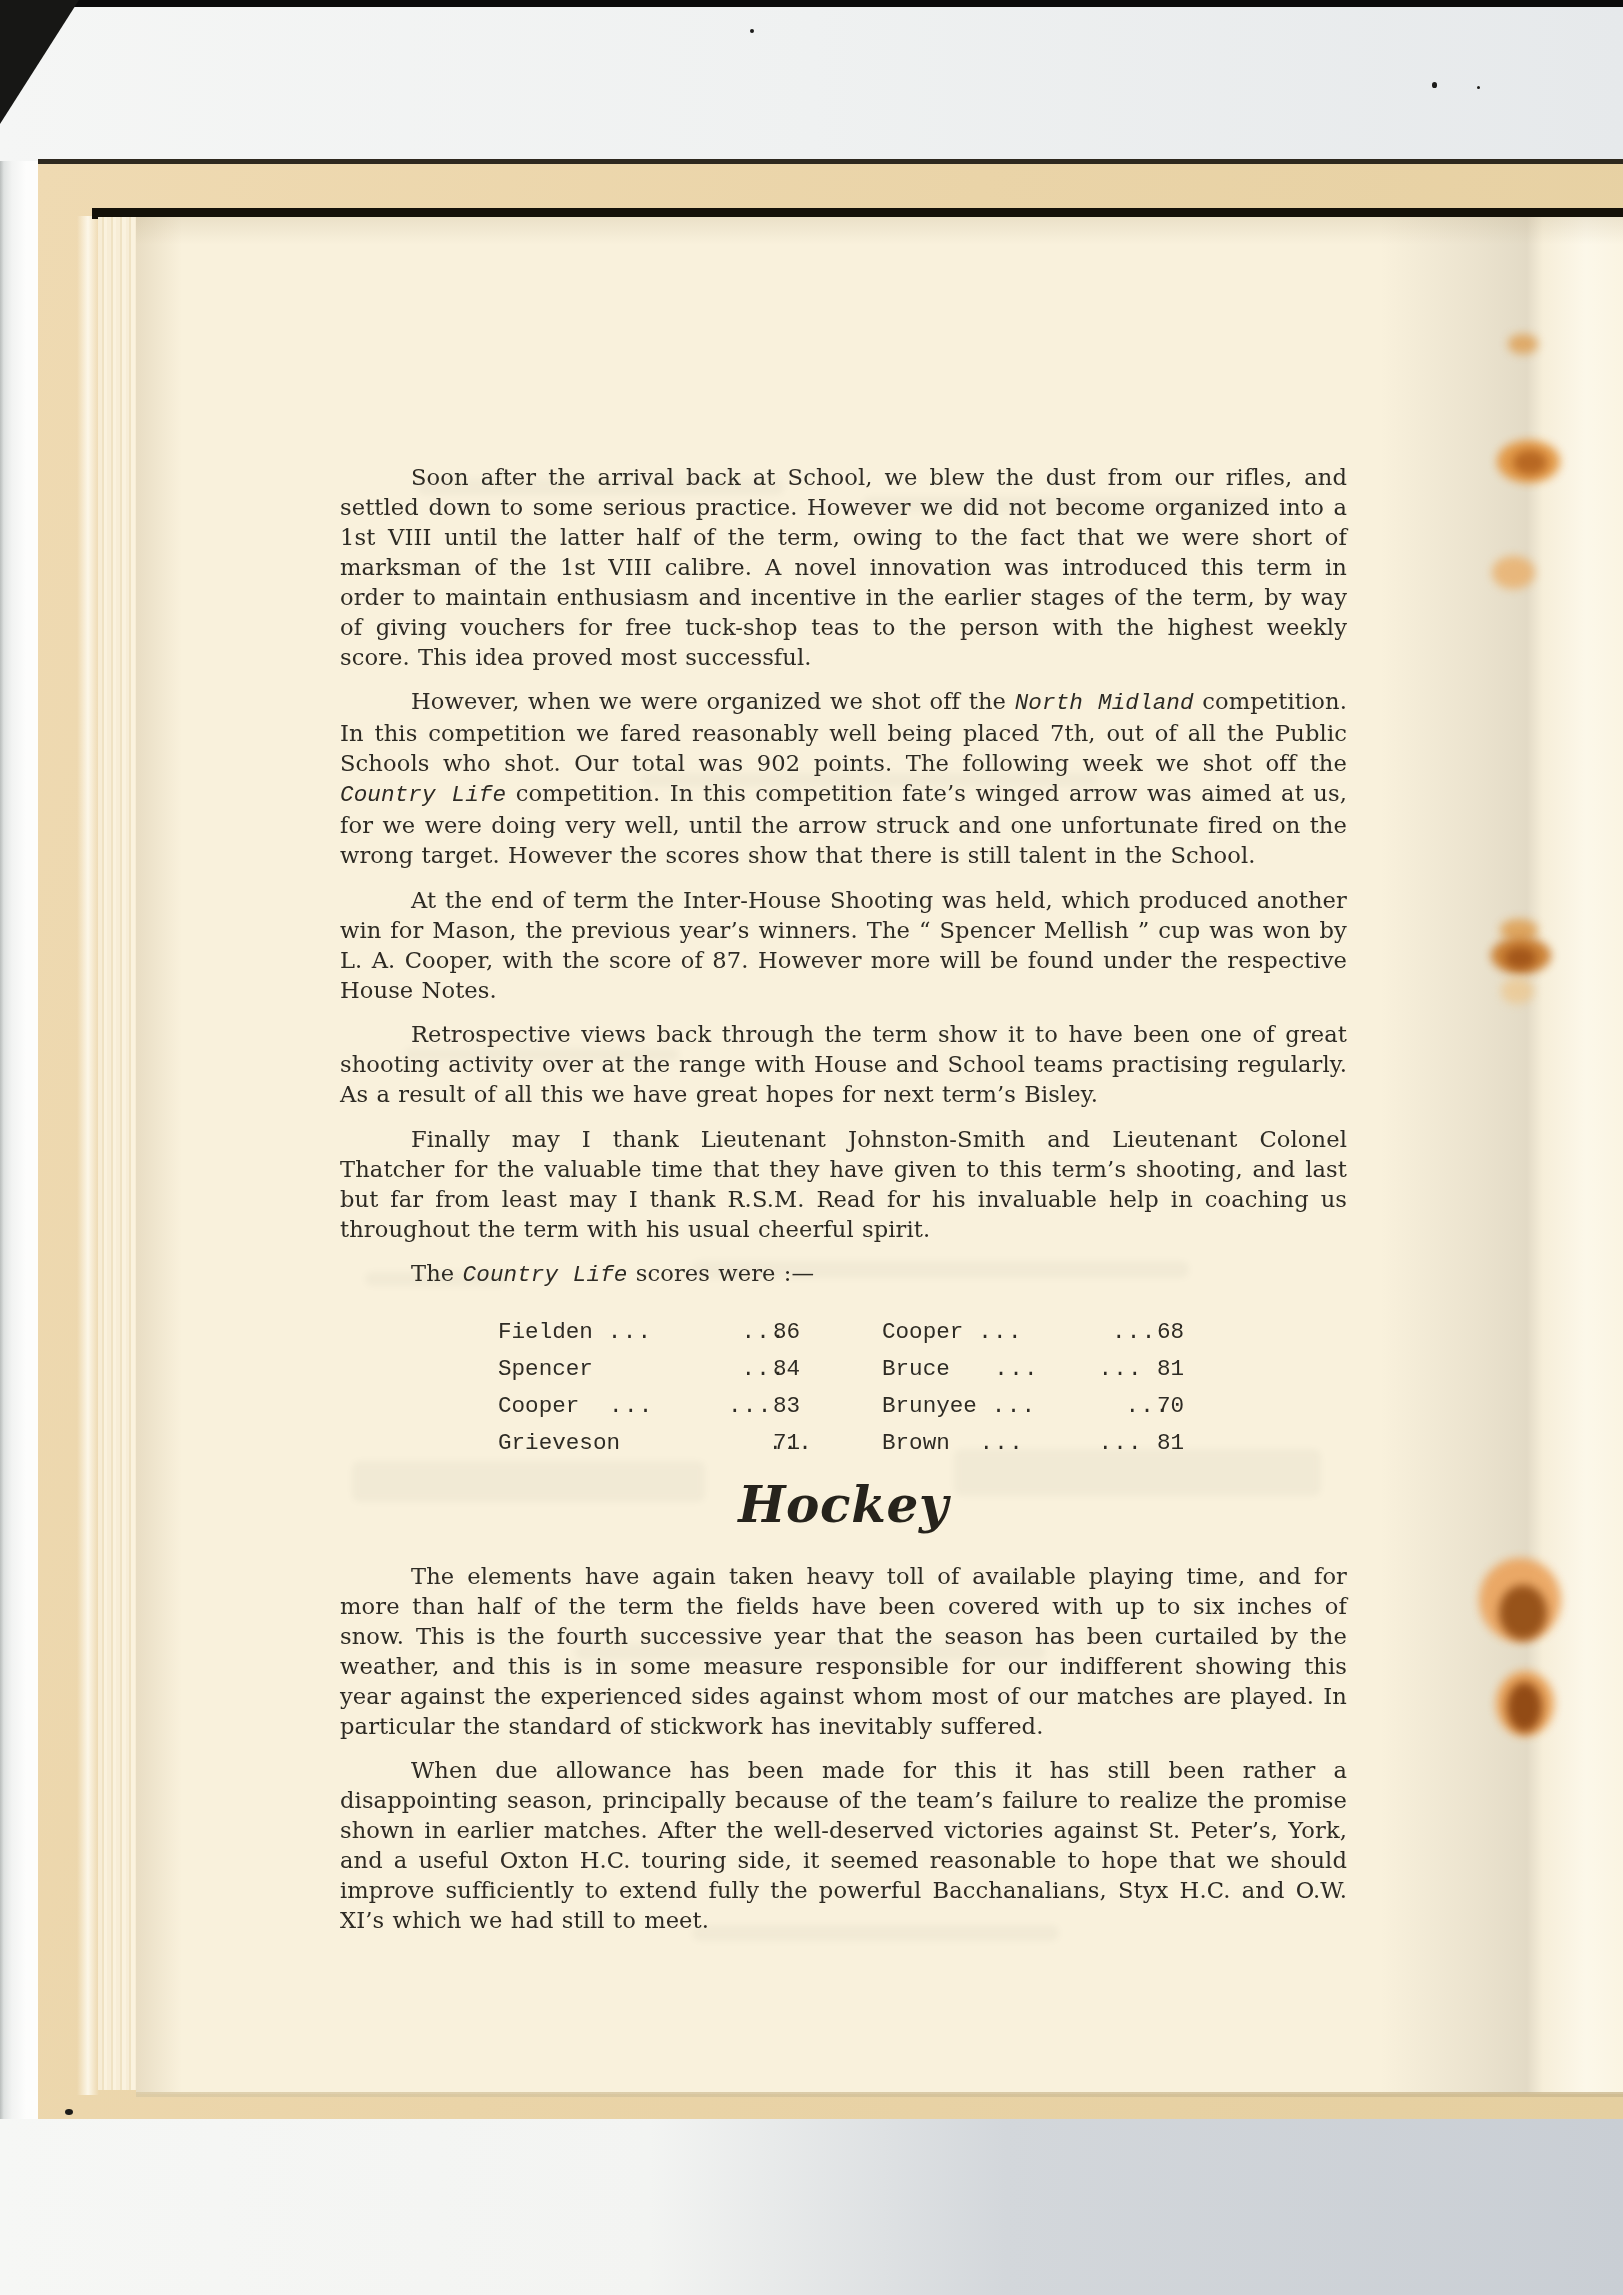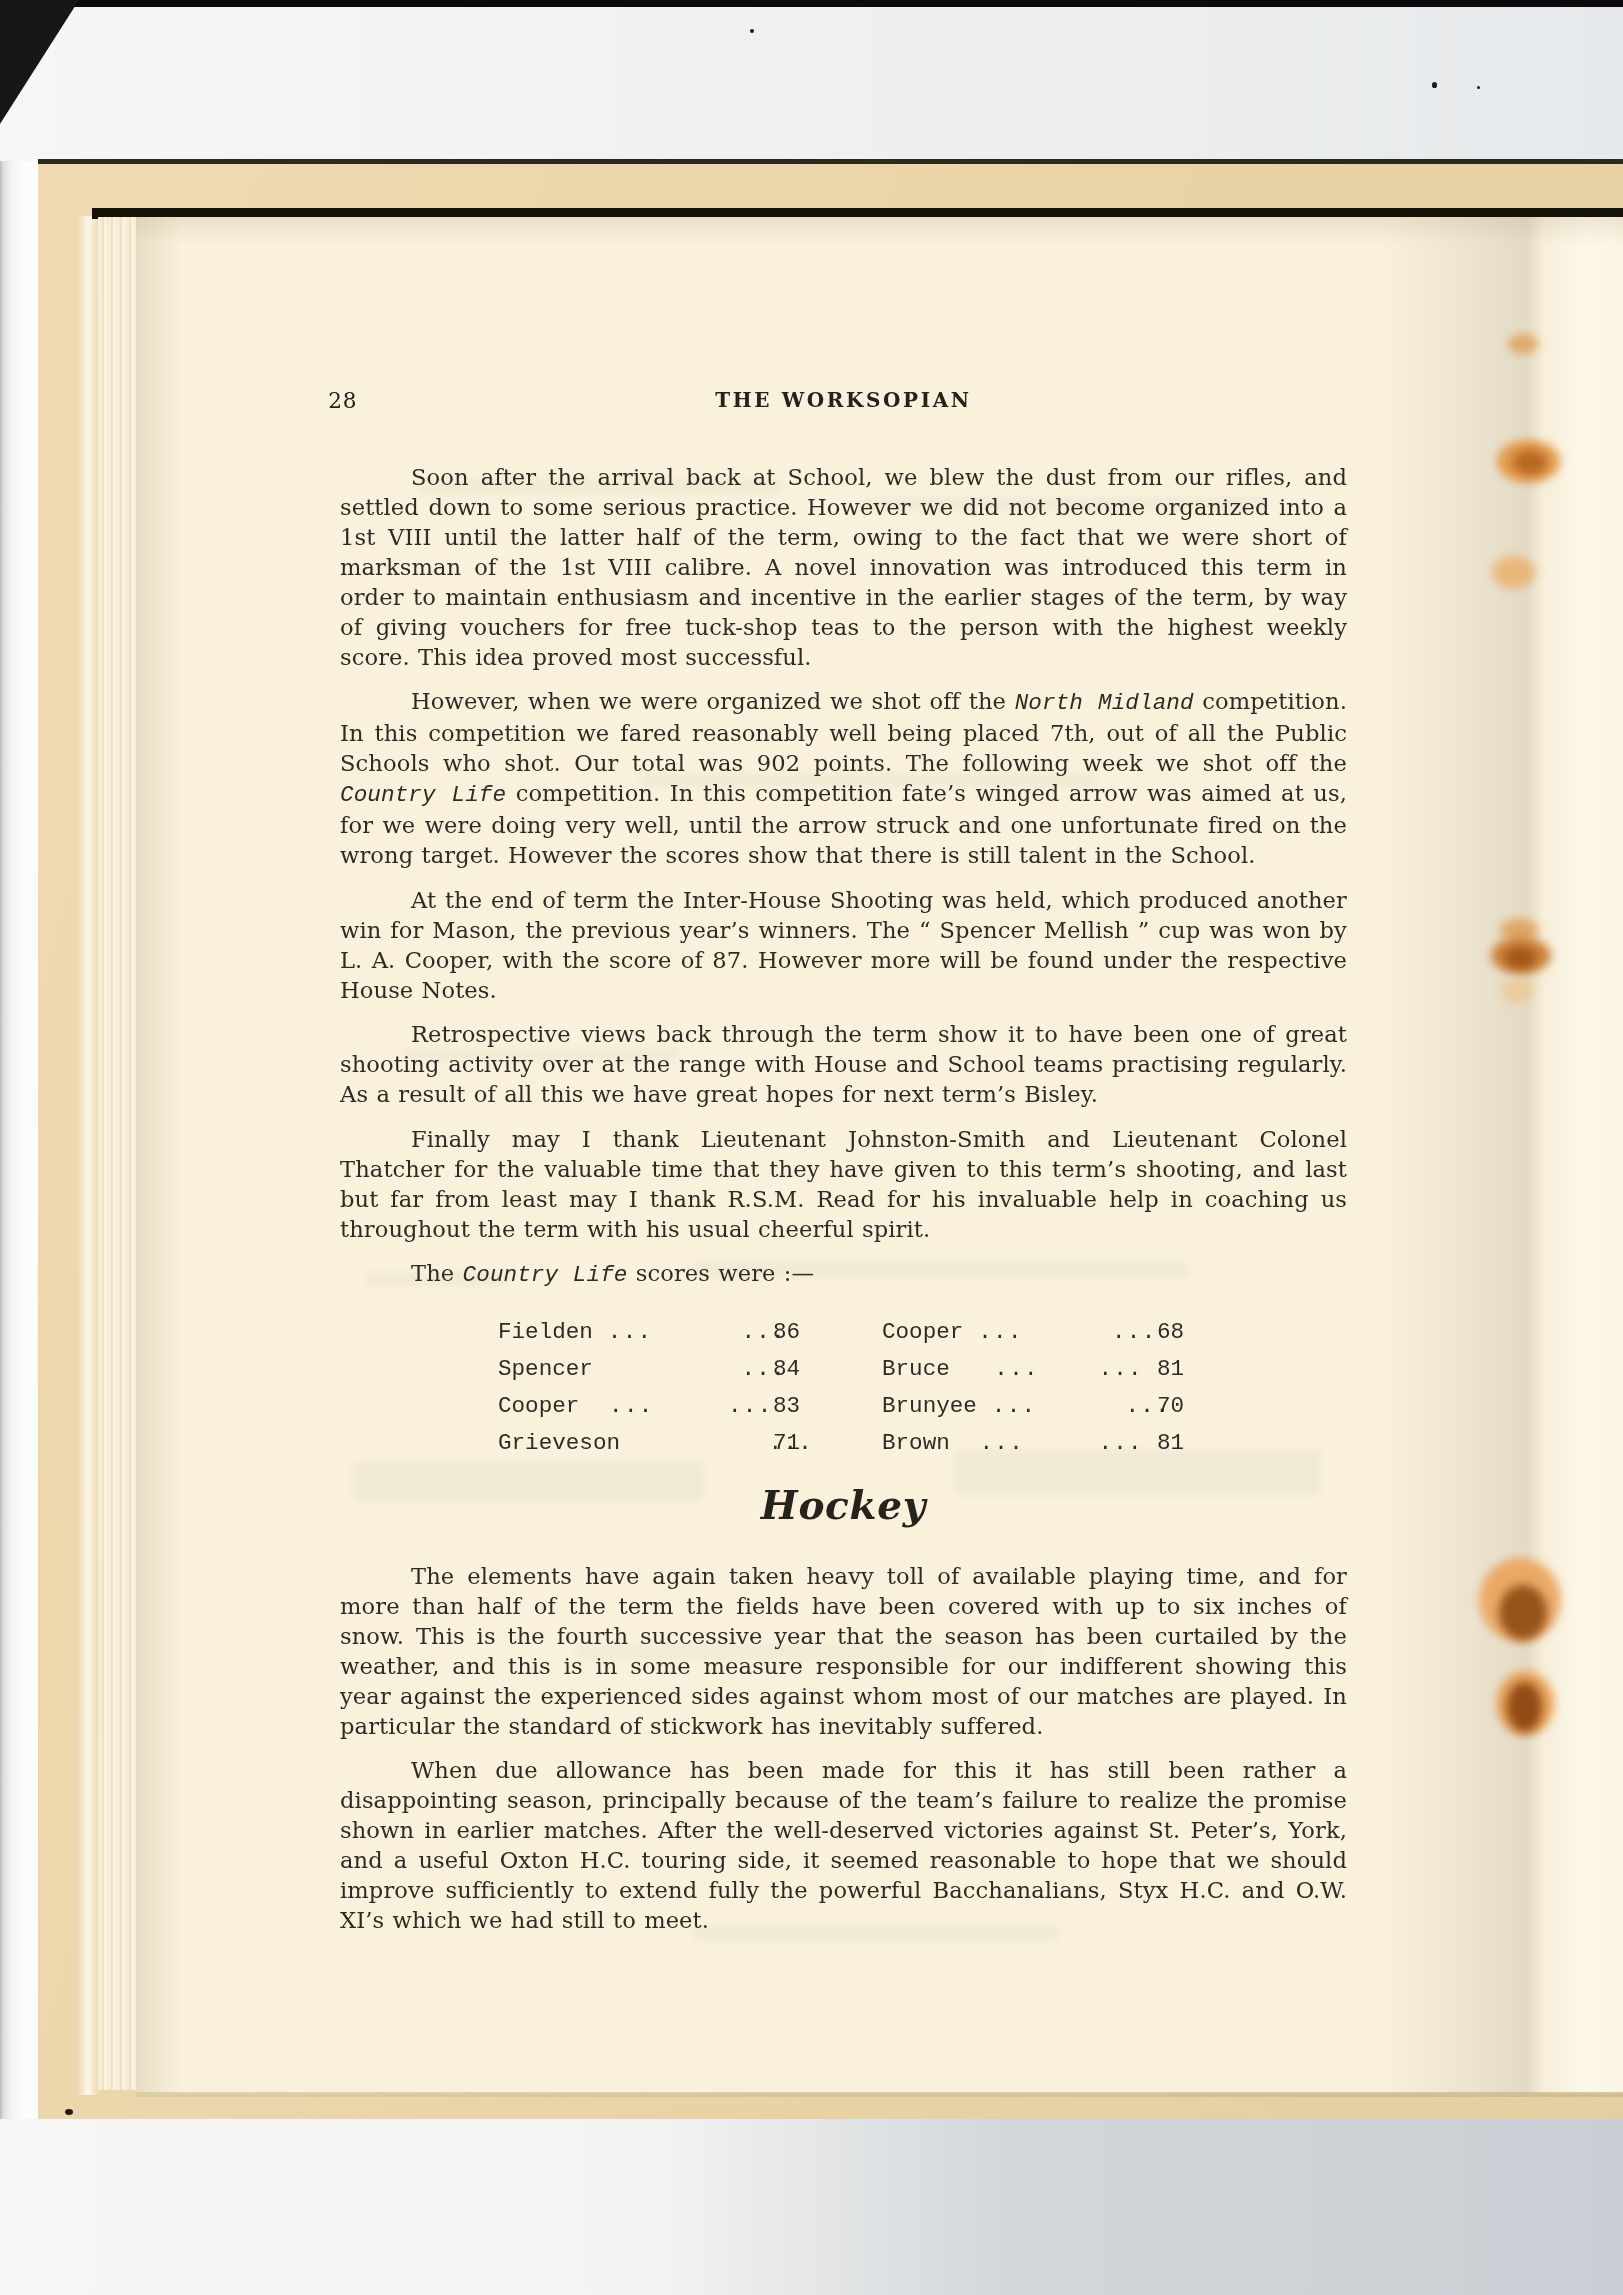--- a/index.html
+++ b/index.html
@@ -56,21 +56,21 @@
 
   .scores-intro{margin:9.2px 0 0 0 !important;text-align:right;}
 
   .scores-table{margin:23.6px 0 0 158px;width:694px;font-size:22.6px;}
   .srow-pair{display:flex;height:37px;line-height:37px;}
   .srow{position:relative;width:302px;white-space:pre;font-family:Liberation Mono, monospace;}
   .srow.right-col{margin-left:82px;}
   .score-dots{white-space:pre;letter-spacing:1.3px;}
   .score-value{position:absolute;right:0;top:0;text-align:right;}
 
-  .hockey-title{margin:13px 0 0 0;text-align:center;font-size:39px;line-height:60px;
+  .hockey-title{margin:13px 0 0 0;text-align:center;font-size:50px;line-height:60px;
                 font-weight:bold;font-style:italic;color:#26231c;letter-spacing:0.7px;}
   .hockey-first{margin-top:26px !important;}
 </style>
 </head>
 <body>
 
 <div class="scan-root">
 
   <div class="top-strip"></div>
   <div class="top-band"></div>
@@ -94,24 +94,20 @@
     <div class="ghost" style="left:727px;top:280px;width:406px;height:14.4px;"></div>
     <div class="ghost" style="left:504px;top:556px;width:458px;height:14.4px;"></div>
     <div class="ghost" style="left:268px;top:831px;width:275px;height:13px;"></div>
     <div class="ghost" style="left:556px;top:1044px;width:497px;height:17px;"></div>
     <div class="ghost" style="left:229px;top:1055px;width:144px;height:14.4px;"></div>
     <div class="ghost" style="left:216px;top:1244px;width:353px;height:41px;"></div>
     <div class="ghost" style="left:818px;top:1232px;width:367px;height:47px;"></div>
     <div class="ghost" style="left:439px;top:1427px;width:471px;height:15.7px;"></div>
     <div class="ghost" style="left:556px;top:1708px;width:367px;height:15.7px;"></div>
 
-    <div class="header-row">
-      <span class="page-num">28</span>
-      <span class="running-header">THE WORKSOPIAN</span>
-    </div>
 
     <div class="textblock">
       <p><span>Soon after the arrival back at School, we blew the dust from our rifles, and settled down to some serious practice.   However we did not become organized into a 1st VIII until the latter half of the term, owing to the fact that we were short of marksman of the 1st VIII calibre.  A novel innovation was introduced this term in order to maintain enthusiasm and incentive in the earlier stages of the term, by way of giving vouchers for free tuck-shop teas to the person with the highest weekly score.  This idea proved most successful.</span></p>
       <p><span>However, when we were organized we shot off the </span><span class="italic">North Midland</span><span> competition. In this competition we fared reasonably well being placed 7th, out of all the Public Schools who shot.  Our total was 902 points.  The following week we shot off the </span><span class="italic">Country Life</span><span> competition.  In this competition fate’s winged arrow was aimed at us, for we were doing very well, until the arrow struck and one unfortunate fired on the wrong target.   However the scores show that there is still talent in the School.</span></p>
       <p><span>At the end of term the Inter-House Shooting was held, which produced another win for Mason, the previous year’s winners.  The “ Spencer Mellish ” cup was won by L. A. Cooper, with the score of 87.   However more will be found under the respective House Notes.</span></p>
       <p><span>Retrospective views back through the term show it to have been one of great shooting activity over at the range with House and School teams practising regularly. As a result of all this we have great hopes for next term’s Bisley.</span></p>
       <p><span>Finally may I thank Lieutenant Johnston-Smith and Lieutenant Colonel Thatcher for the valuable time that they have given to this term’s shooting, and last but far from least may I thank R.S.M. Read for his invaluable help in coaching us throughout the term with his usual cheerful spirit.</span></p>
 
       <p class="scores-intro"><span>The </span><span class="italic">Country Life</span><span> scores were :—</span></p>
 

